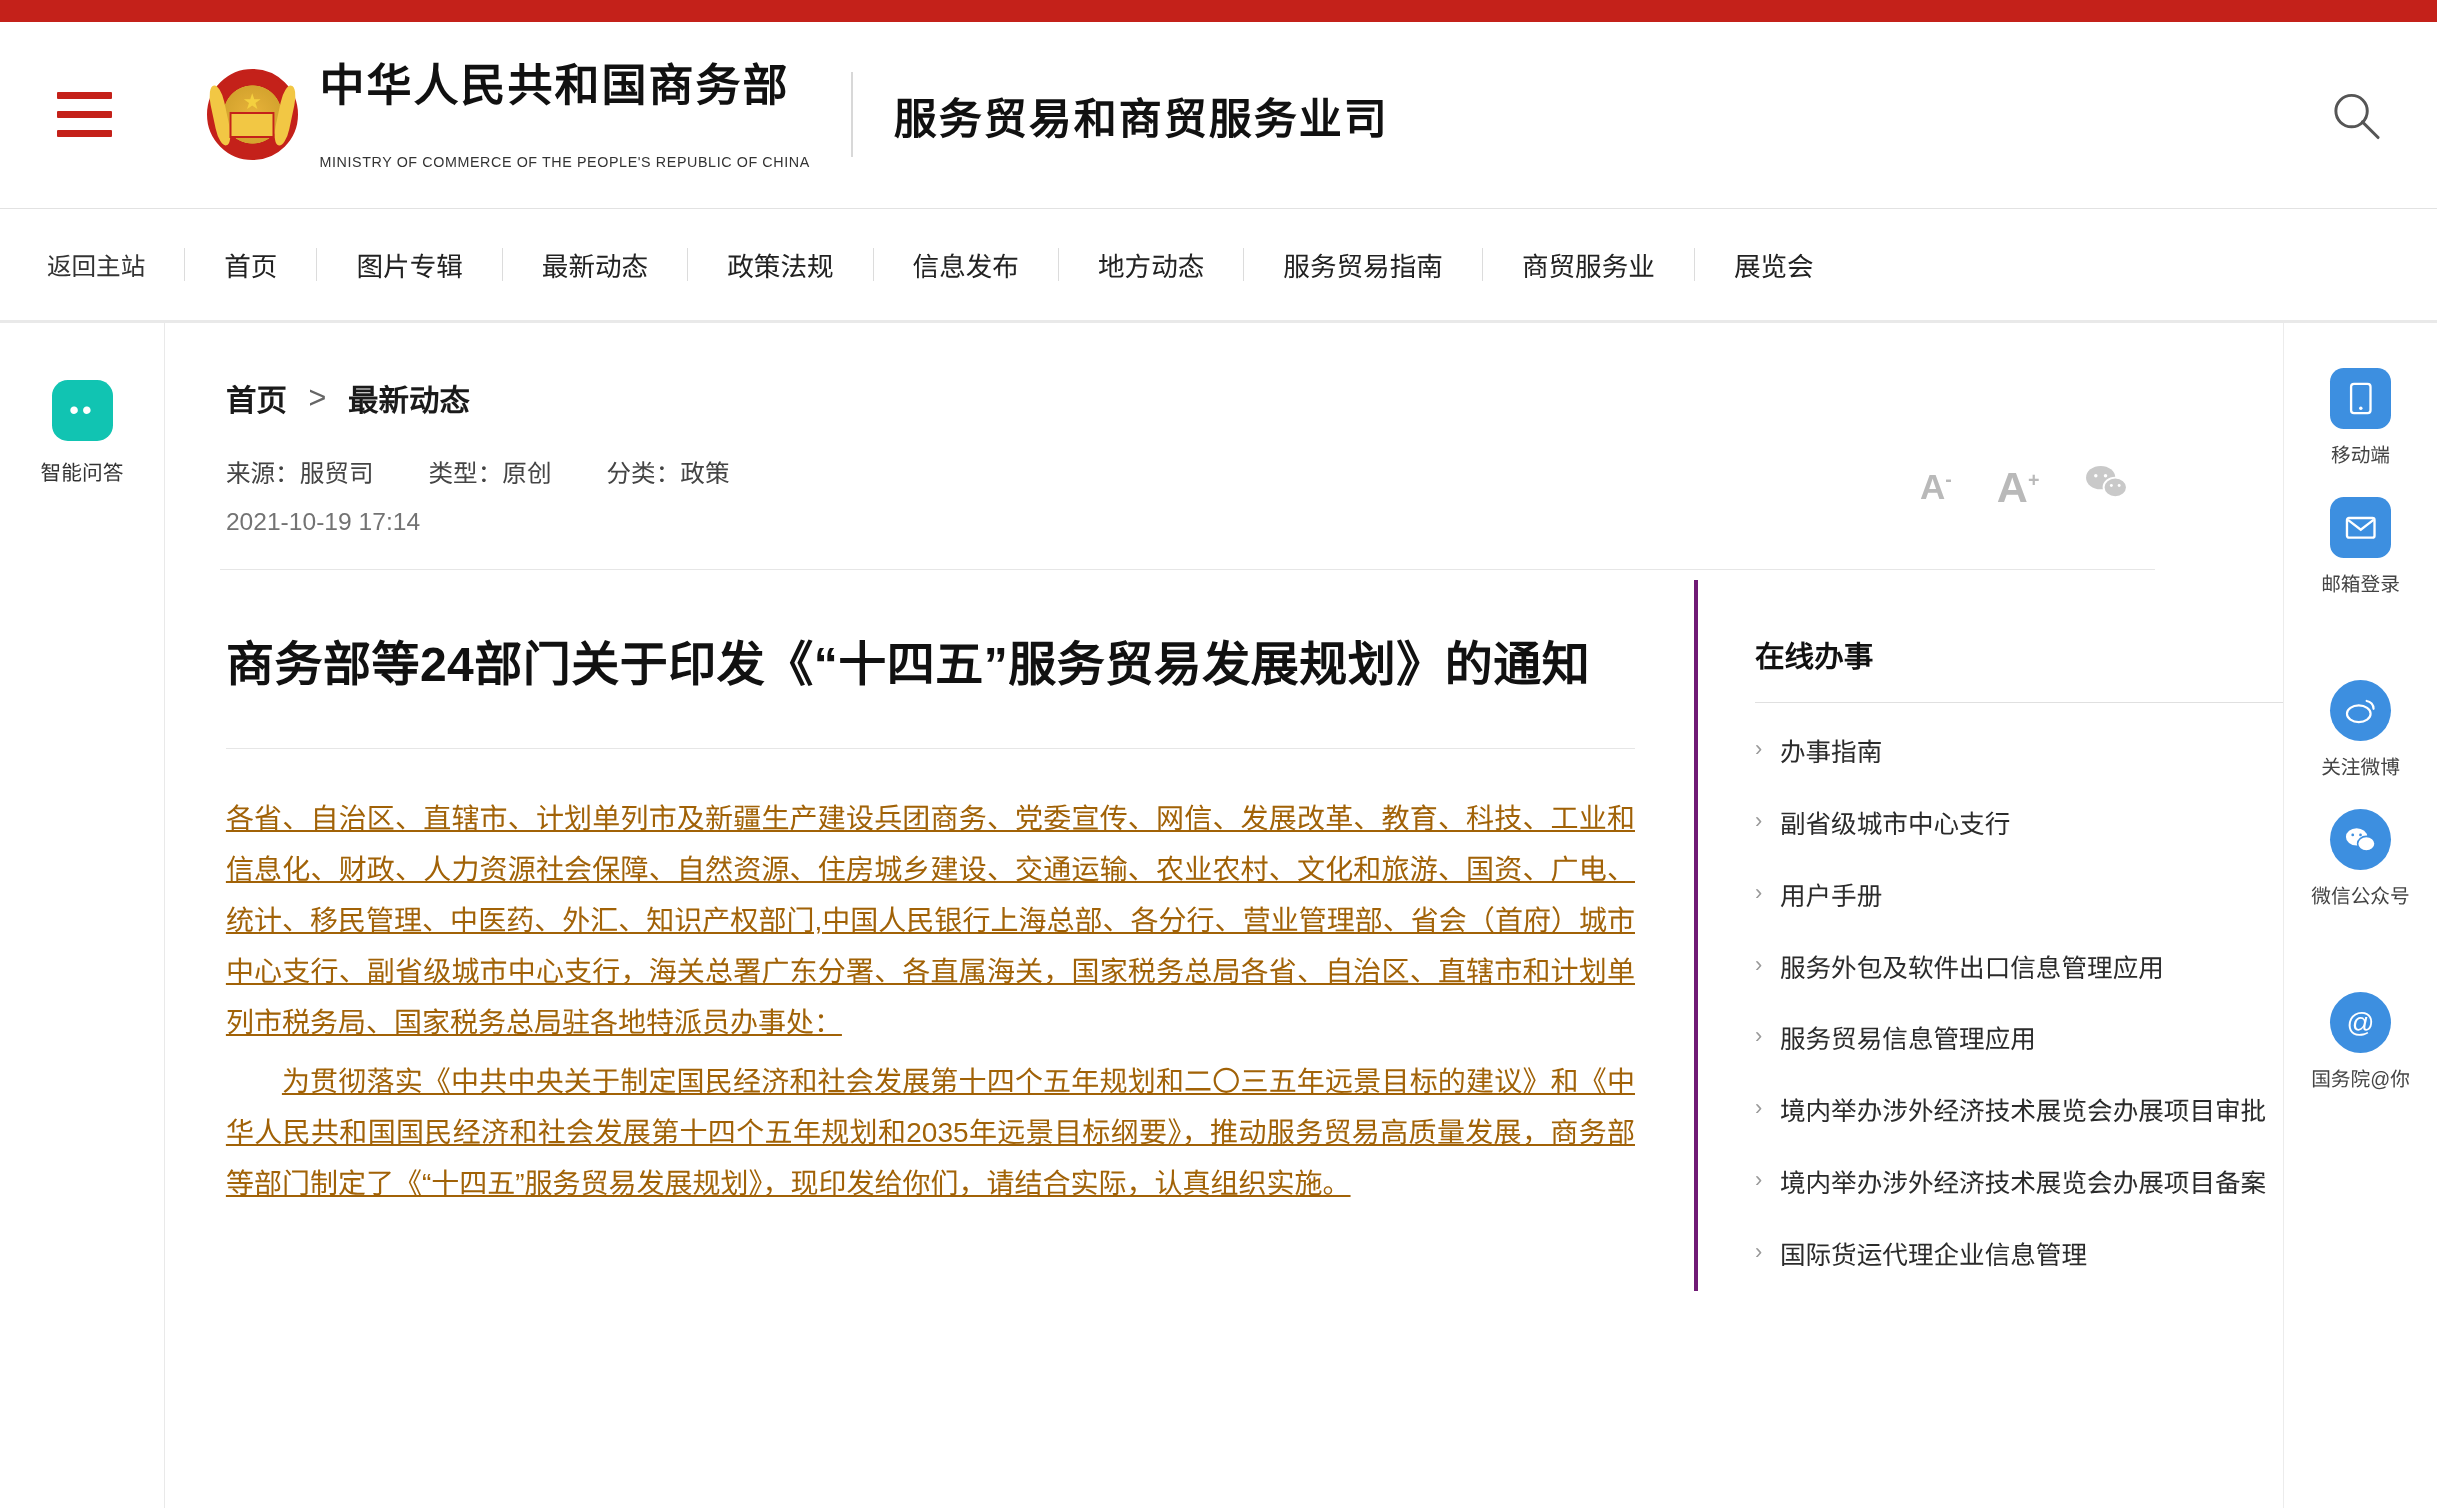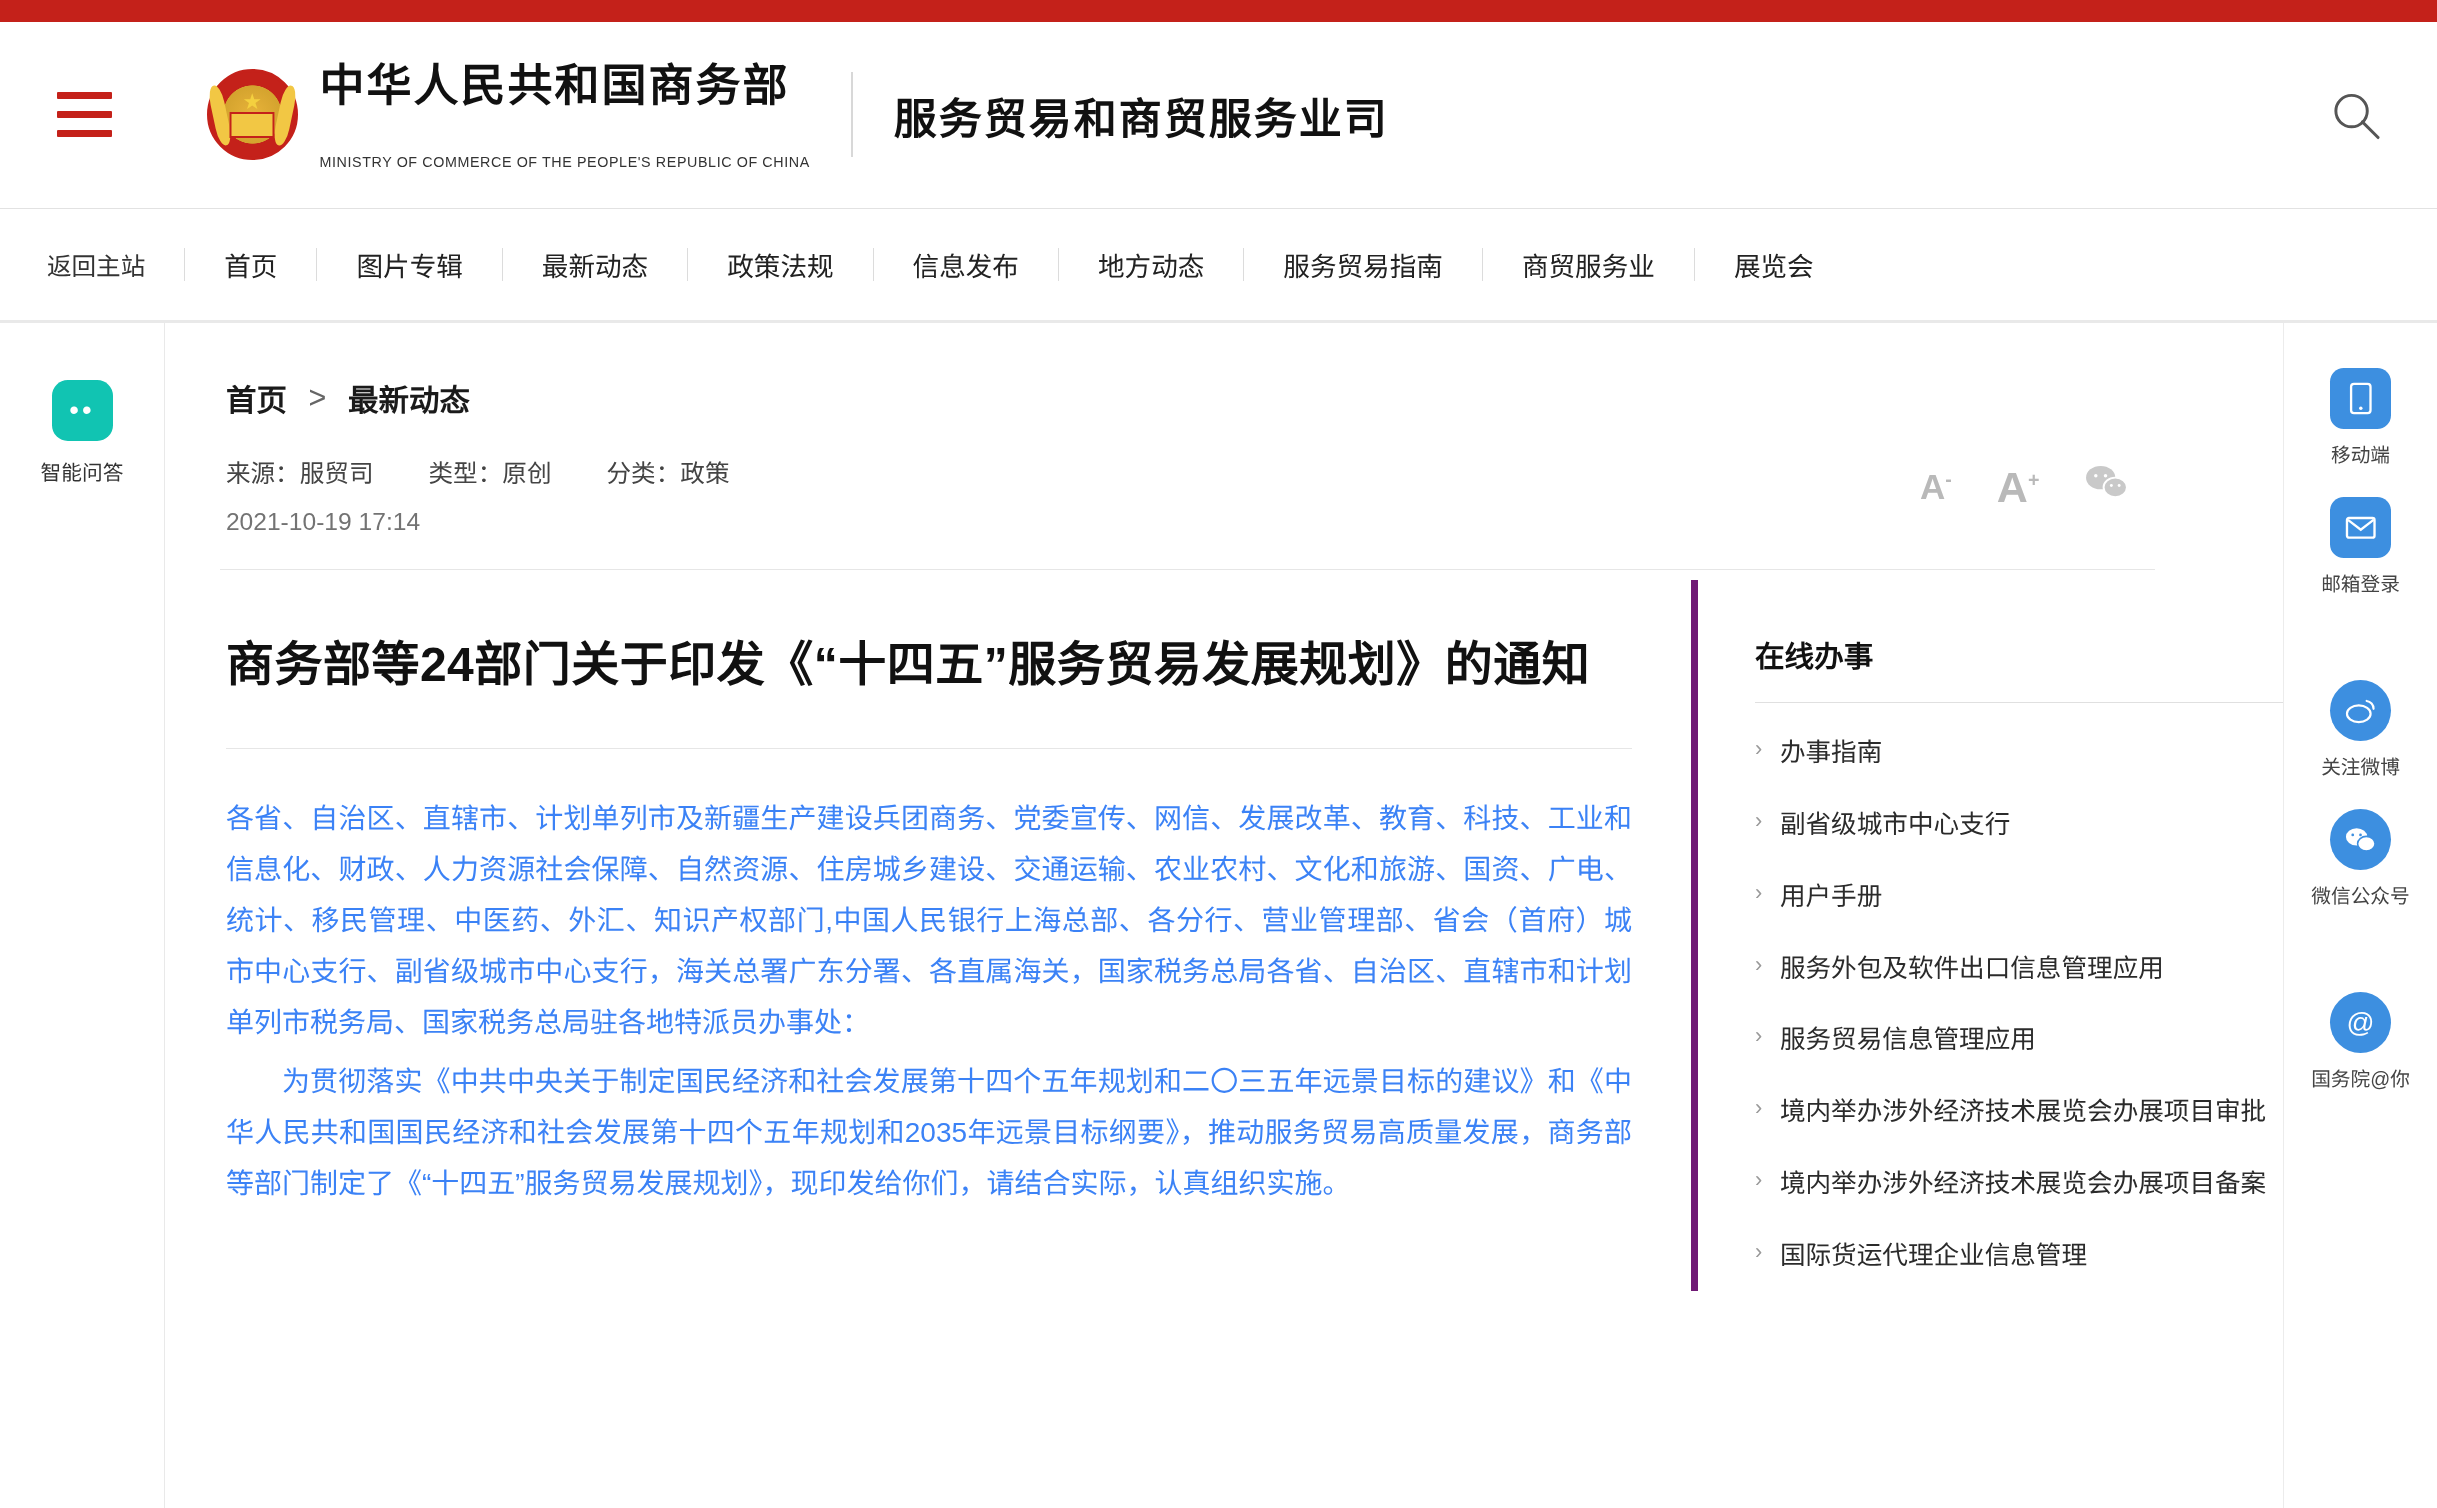--- a/index.html
+++ b/index.html
@@ -137,35 +137,36 @@
   }
   .font-small, .font-large { color: #b9b9b9; font-weight: 700; }
   .font-small { font-size: 35px; }
   .font-large { font-size: 43px; }
   .sup { font-size: 19.7px; vertical-align: super; }
   .wechat-ico { color: #c9c9c9; font-size: 37px; }
   .article-area { display: flex; margin-top: 9.9px; }
   .article-main {
     width: 1478px;
     padding: 0 59px 0 5.9px;
-    border-right: 7px solid #701a75;
+    border-right: 4px solid #701a75;
   }
   .article-title {
     font-size: 48px; font-weight: 700; color: #111; line-height: 1.42;
     margin-top: 51px;
     letter-spacing: 0.5px;
   }
   .title-rule {
     border-top: 1px solid #e6e6e6;
     margin: 49px 0 0 0;
   }
   .article-body {
     margin-top: 45px;
-    font-size: 28px; line-height: 1.82; color: #3b82f6;
+    font-size: 28px; line-height: 1.82; color: #a16207;
     text-align: justify;
+    text-decoration: underline;
   }
   .article-body p { margin: 0 0 7.9px 0; }
   .indent { text-indent: 2em; }
   
   .side-col { flex: 1; padding: 53px 0 0 57px; }
   .side-title { font-size: 29.6px; font-weight: 700; color: #111; }
   .side-rule { border-top: 1px solid #e0e0e0; margin-top: 25.6px; }
   .side-list { margin-top: 13.8px; }
   .side-item {
     display: flex; align-items: flex-start; gap: 17.7px;

